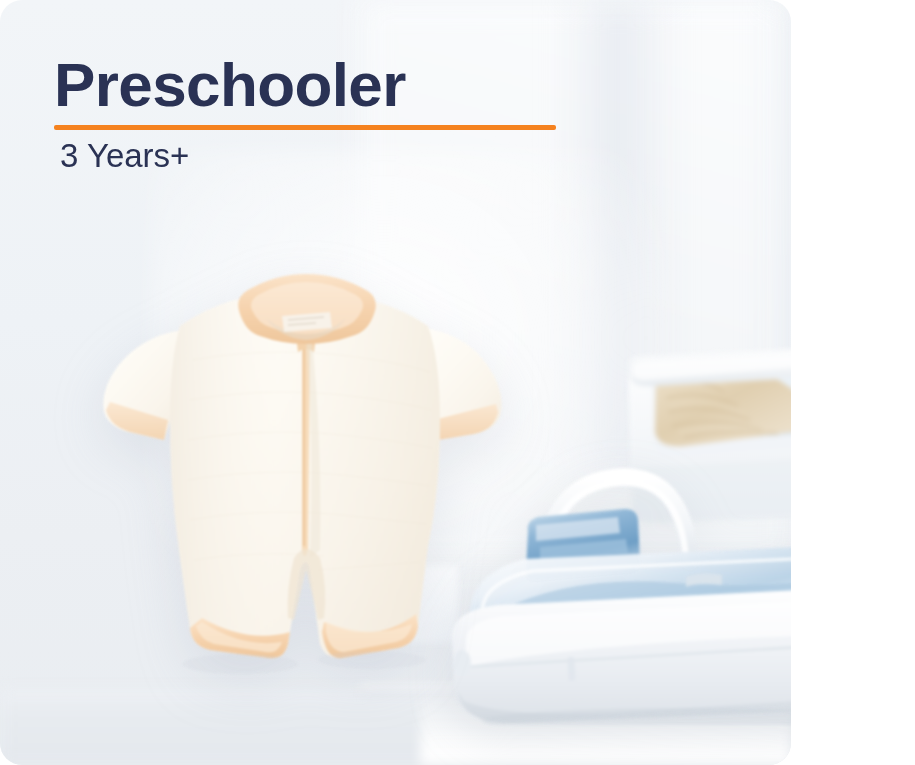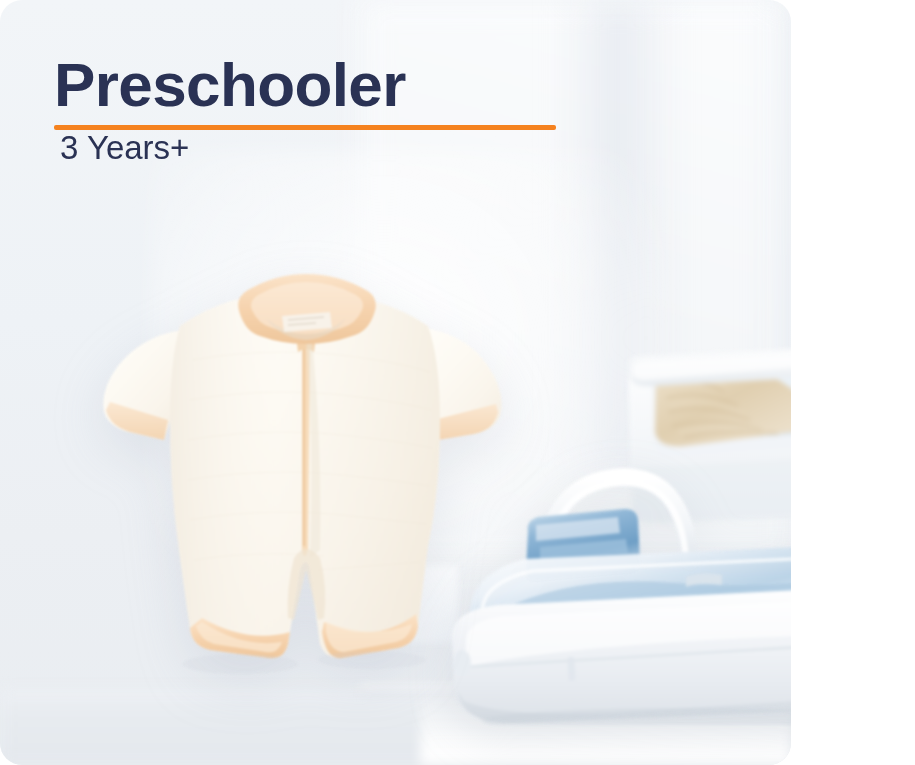--- a/index.html
+++ b/index.html
@@ -91,21 +91,21 @@
     white-space: nowrap;
   }
   #title-rule {
     margin-top: 8px;
     width: 502px;
     height: 5px;
     border-radius: 2px;
     background: #f5821f;
   }
   #banner-subtitle {
-    margin-top: 0;
+    margin-top: 8px;
     margin-left: 6px;
     font-size: 33px;
     font-weight: 400;
     color: #2a3254;
     line-height: 1.1;
     white-space: nowrap;
   }
 
   
   #product-scene {

